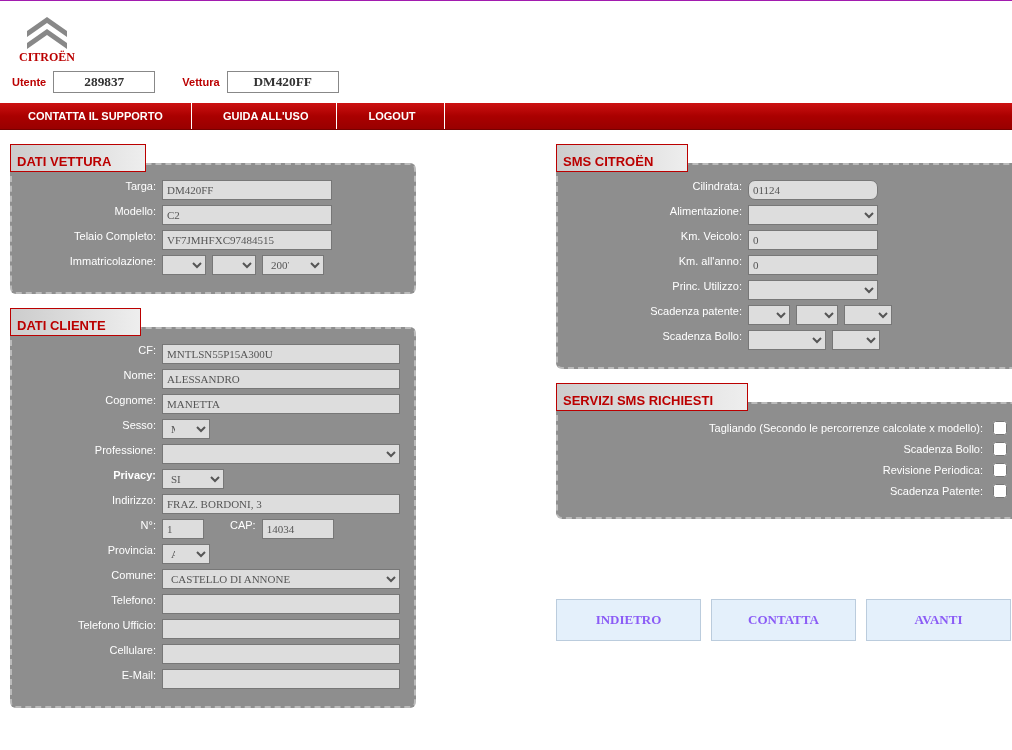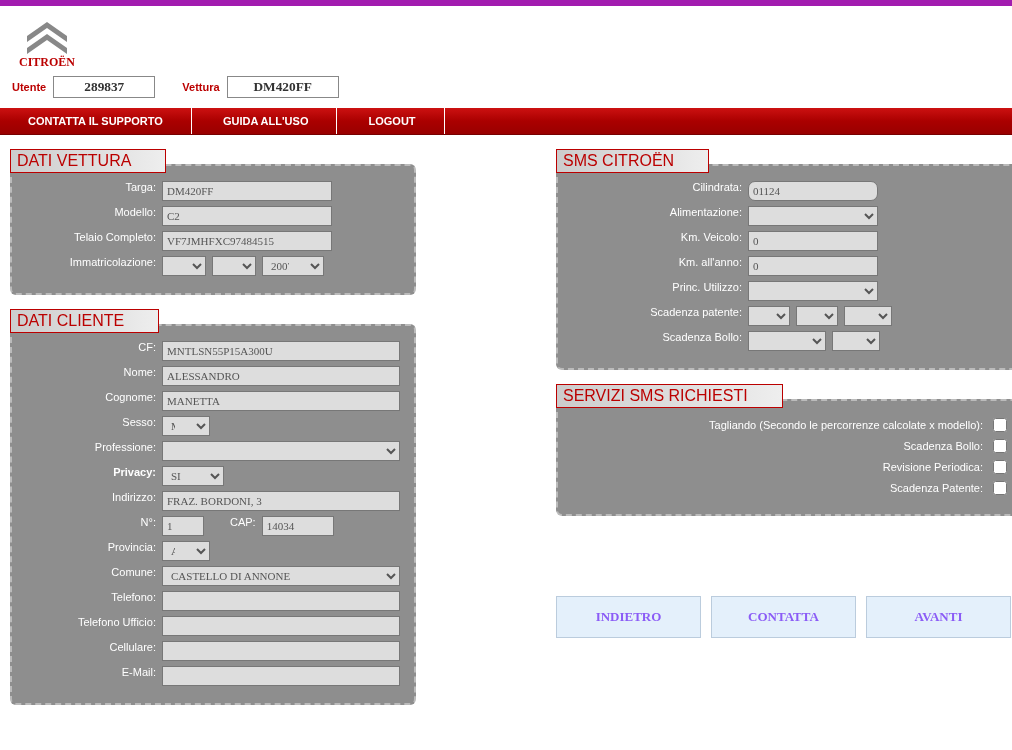--- a/index.html
+++ b/index.html
@@ -1,27 +1,27 @@
 <!DOCTYPE html>
 <html><head>
 <meta charset="utf-8">
 <style>
 html,body{margin:0;padding:0;font-family:Verdana,Arial,sans-serif;font-size:11px;color:#333;background:#fff}
-.page{width:1012px;margin:0 auto;border-top:6px solid #a21caf}
+.page{width:1012px;margin:0 auto;border-top:1px solid #a21caf}
 .header{padding:6px 12px 4px}
 .logo{display:inline-block}
 .info-row{margin-top:6px}
 .info-row span.lbl{color:#b00;font-weight:bold;margin-right:4px}
 .info-row input{border:1px solid #888;background:#fff;height:18px;padding:1px 10px 1px 10px;font-weight:bold;color:#333;text-align:center;font-family:Verdana}
 .navbar{background:linear-gradient(to bottom,#c11 0%,#a00 50%,#900 100%);height:26px;color:#fff;margin-top:6px;border-bottom:1px solid #700;font-size:11px}
 .navbar a{color:#fff;display:inline-block;height:26px;line-height:26px;padding:0 28px;font-weight:bold;border-right:1px solid #fff;text-decoration:none}
 .main{display:flex;gap:140px;padding:14px 10px}
 .col{flex:1 1 0;position:relative}
 .section{margin-bottom:14px}
-.section-title{display:inline-block;color:#b00;font-weight:normal;font-size:16px;padding:2px 34px 2px 6px;background:linear-gradient(to right,#ccc 0%,#eee 100%);border:1px solid #b00;position:relative;z-index:2}
+.section-title{display:inline-block;color:#b00;font-weight:bold;font-size:13px;padding:9px 34px 2px 6px;background:linear-gradient(to right,#ccc 0%,#eee 100%);border:1px solid #b00;position:relative;z-index:2}
 .panel{background:#8e8e8e;border:2px dashed #bbb;border-radius:6px;padding:10px 14px 12px 14px;margin-top:-9px}
 .row{display:flex;align-items:flex-start;margin:5px 0;gap:6px}
 .row label{flex:0 0 130px;text-align:right;color:#fff;font-size:11px}
 .row label.bold{font-weight:bold}
 .inp, .sel{border:1px solid #777;background:#ddd;color:#555;height:20px;font-family:Verdana;font-size:11px;padding:2px 4px;box-sizing:border-box}
 .sel{background:#ddd;padding-right:18px}
 select.sel{appearance:auto}
 .w170{width:170px}.w230{width:238px}.w44{width:44px}.w48{width:48px}.w62{width:62px}.w72{width:72px}.w42{width:42px}
 .chk-row{display:flex;justify-content:flex-end;align-items:center;margin:7px 0;gap:10px;color:#fff}
 .chk-row label{color:#fff}

